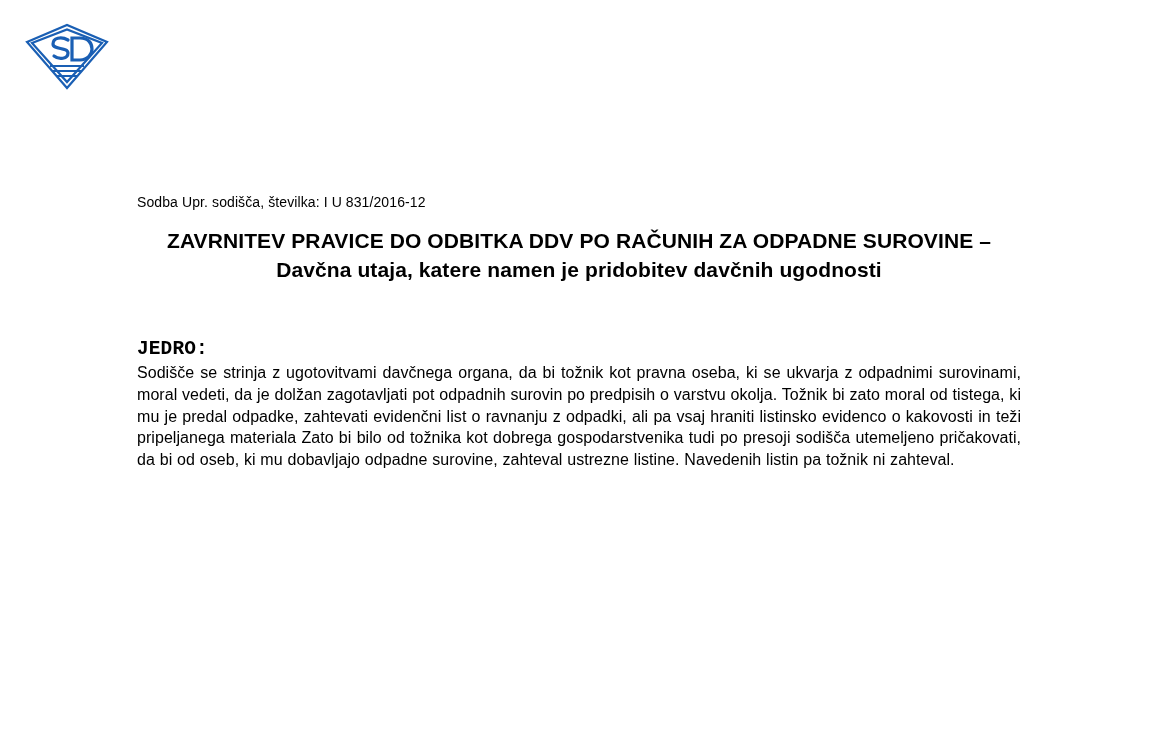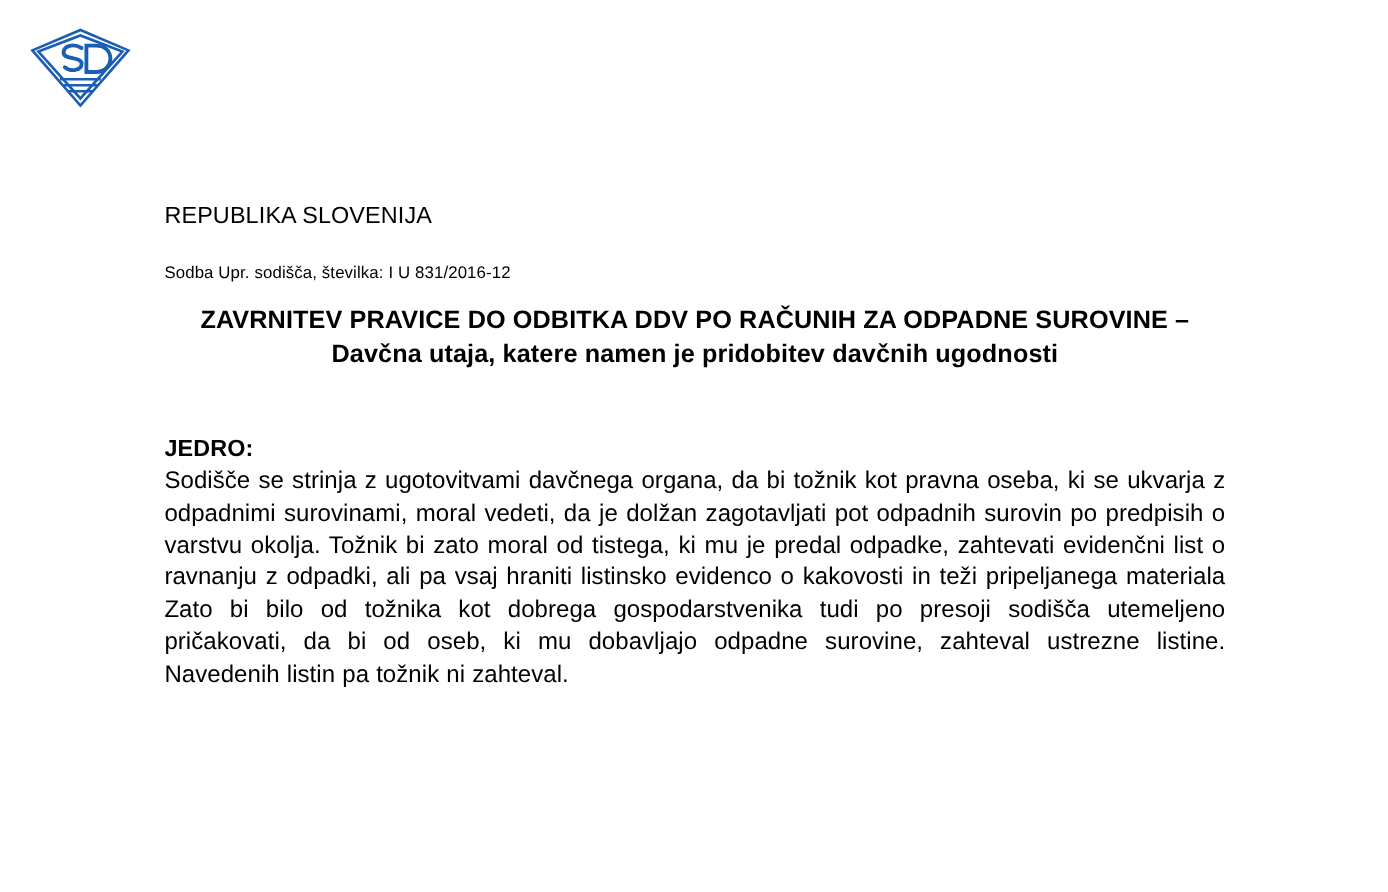--- a/index.html
+++ b/index.html
@@ -57,24 +57,25 @@
 
   .section {
     margin-top: 52px;
   }
 
   .section-heading {
     font-size: 19.5px;
     font-weight: bold;
     line-height: 1.30;
     letter-spacing: 0.1px;
+    font-family: Liberation Mono, monospace;
   }
 
   .section-body {
-    font-size: 20px;
+    font-size: 16px;
     line-height: 1.345;
     text-align: justify;
     letter-spacing: 0.05px;
     word-spacing: 0.3px;
   }
 </style>
 </head>
 <body>
 
 <div class="logo">
@@ -91,21 +92,20 @@
     <g fill="none" stroke="#1a5fb4" stroke-width="3.2" stroke-linecap="round">
       <path d="M46 20 C39 16, 31 18, 31 24 C31 30, 46 27, 46 33 C46 39, 37 40, 32 36"></path>
       <path d="M50 18 L50 40 L58 40 C66 40, 70 34, 70 29 C70 23, 66 18, 58 18 Z"></path>
     </g>
   </svg>
 </div>
 
 <div class="doc">
 
   <div class="org-block">
-    <div>REPUBLIKA SLOVENIJA</div>
   </div>
 
   <div class="meta-block">
     <div>Sodba Upr. sodišča, številka: I U 831/2016-12</div>
   </div>
 
   <div class="doc-title">ZAVRNITEV PRAVICE DO ODBITKA DDV PO RAČUNIH ZA ODPADNE SUROVINE – Davčna utaja, katere namen je pridobitev davčnih ugodnosti</div>
 
   <div class="section">
     <div class="section-heading">JEDRO:</div>

